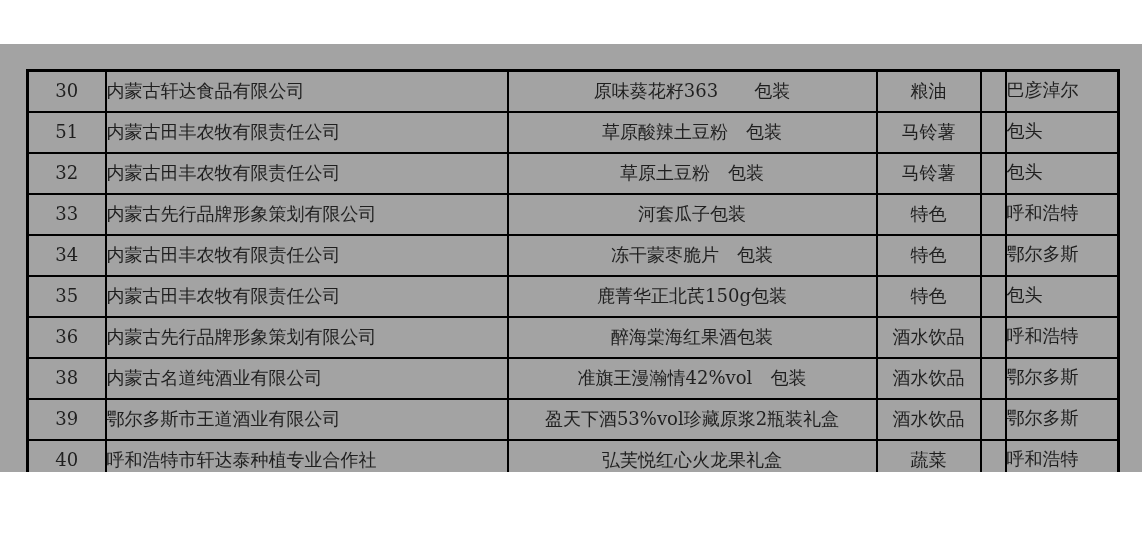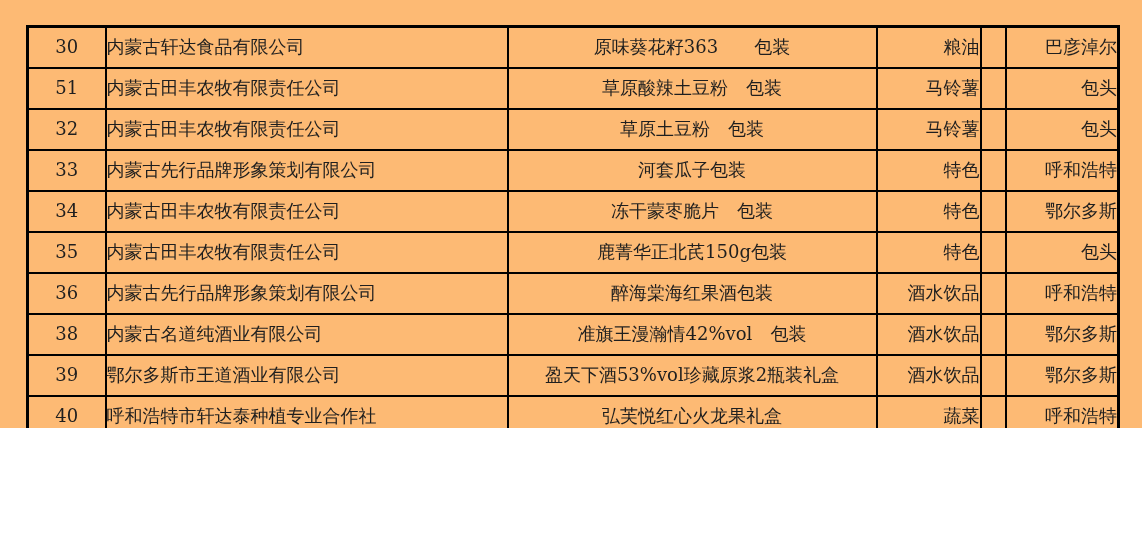--- a/index.html
+++ b/index.html
@@ -4,24 +4,25 @@
 <style>
   html, body {
     margin: 0;
     padding: 0;
     background: #ffffff;
   }
   .page {
     position: relative;
     width: 1142px;
     height: 428px;
-    background: #fdba74;
+    background: #a3a3a3;
     overflow: hidden;
     font-family: "DejaVu Serif", "Liberation Serif", serif;
     color: #1f1f1f;
+    margin-top: 44px;
   }
   table.awards {
     position: absolute;
     left: 26px;
     top: 25px;
     width: 1091px;
     border-collapse: collapse;
     table-layout: fixed;
     border: 3px solid #000;
   }
@@ -38,23 +39,23 @@
   td.num {
     text-align: center;
     font-size: 17px;
   }
   td.company {
     text-align: left;
     padding-left: 5px;
     font-family: Liberation Serif, serif;
   }
   td.product { text-align: center; }
-  td.category { text-align: right; }
+  td.category { text-align: center; }
   td.spacer { }
-  td.city { text-align: right; }
+  td.city { text-align: left; font-family: Liberation Mono, monospace; }
   tr.total-row { height: 31px; }
   tr.total-row td {
     text-align: center;
     font-weight: bold;
     font-size: 26px;
     font-family: "DejaVu Sans", "Liberation Sans", sans-serif;
   }
 </style>
 </head>
 <body>

